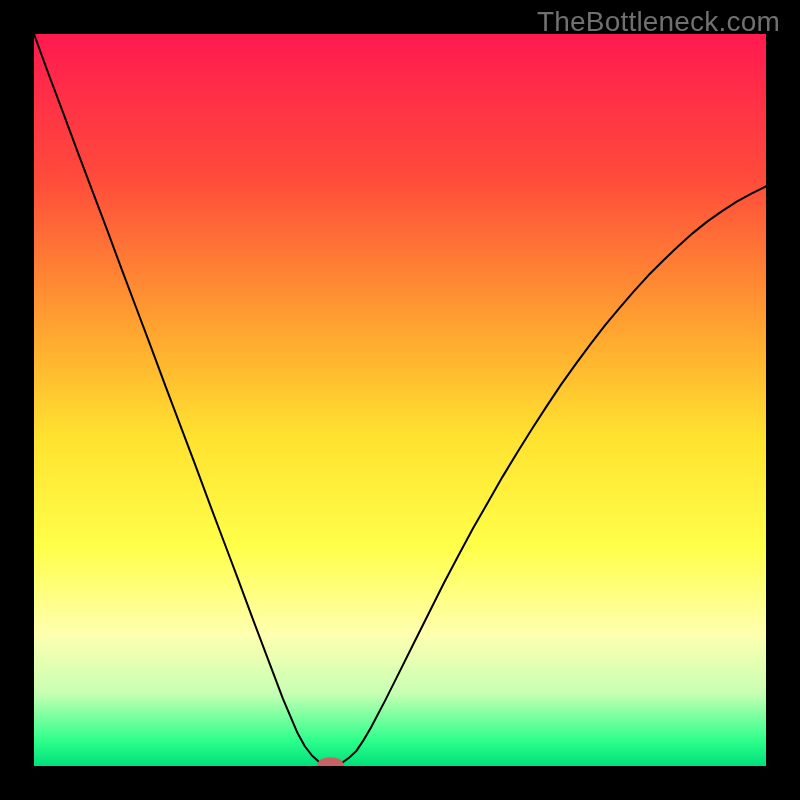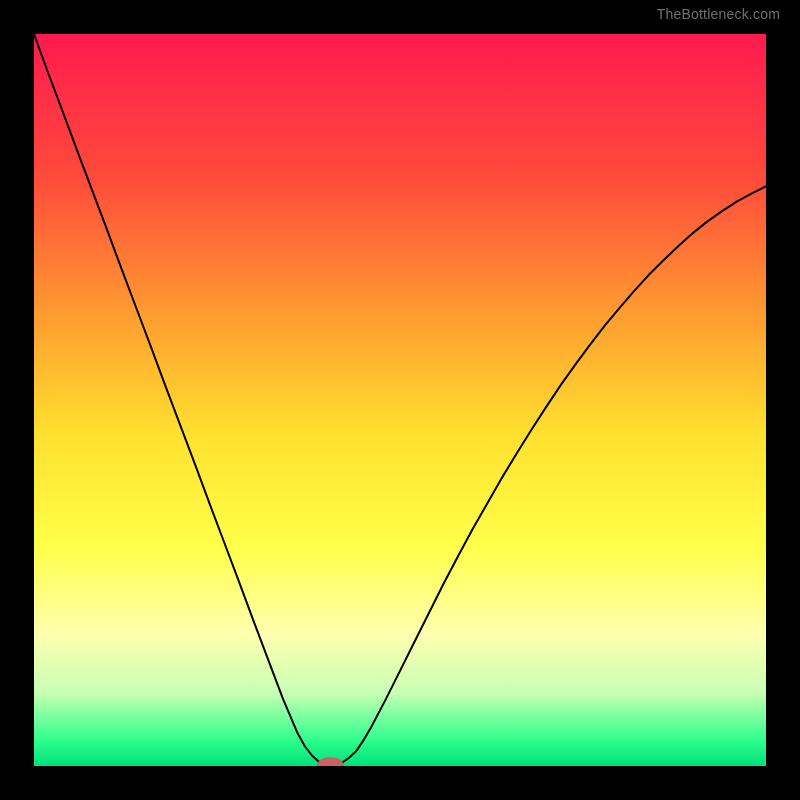--- a/index.html
+++ b/index.html
@@ -25,21 +25,21 @@
     left: 34px;
     width: 732px;
     height: 732px;
     overflow: hidden;
   }
   .watermark {
     position: absolute;
     top: 6px;
     right: 20px;
     color: #707070;
-    font-size: 14px;
+    font-size: 28px;
     font-weight: 500;
     letter-spacing: 0.2px;
   }
 </style>
 </head>
 <body>
 
 <div class="frame">
   <div class="watermark">TheBottleneck.com</div>
   <div class="plot-area">

